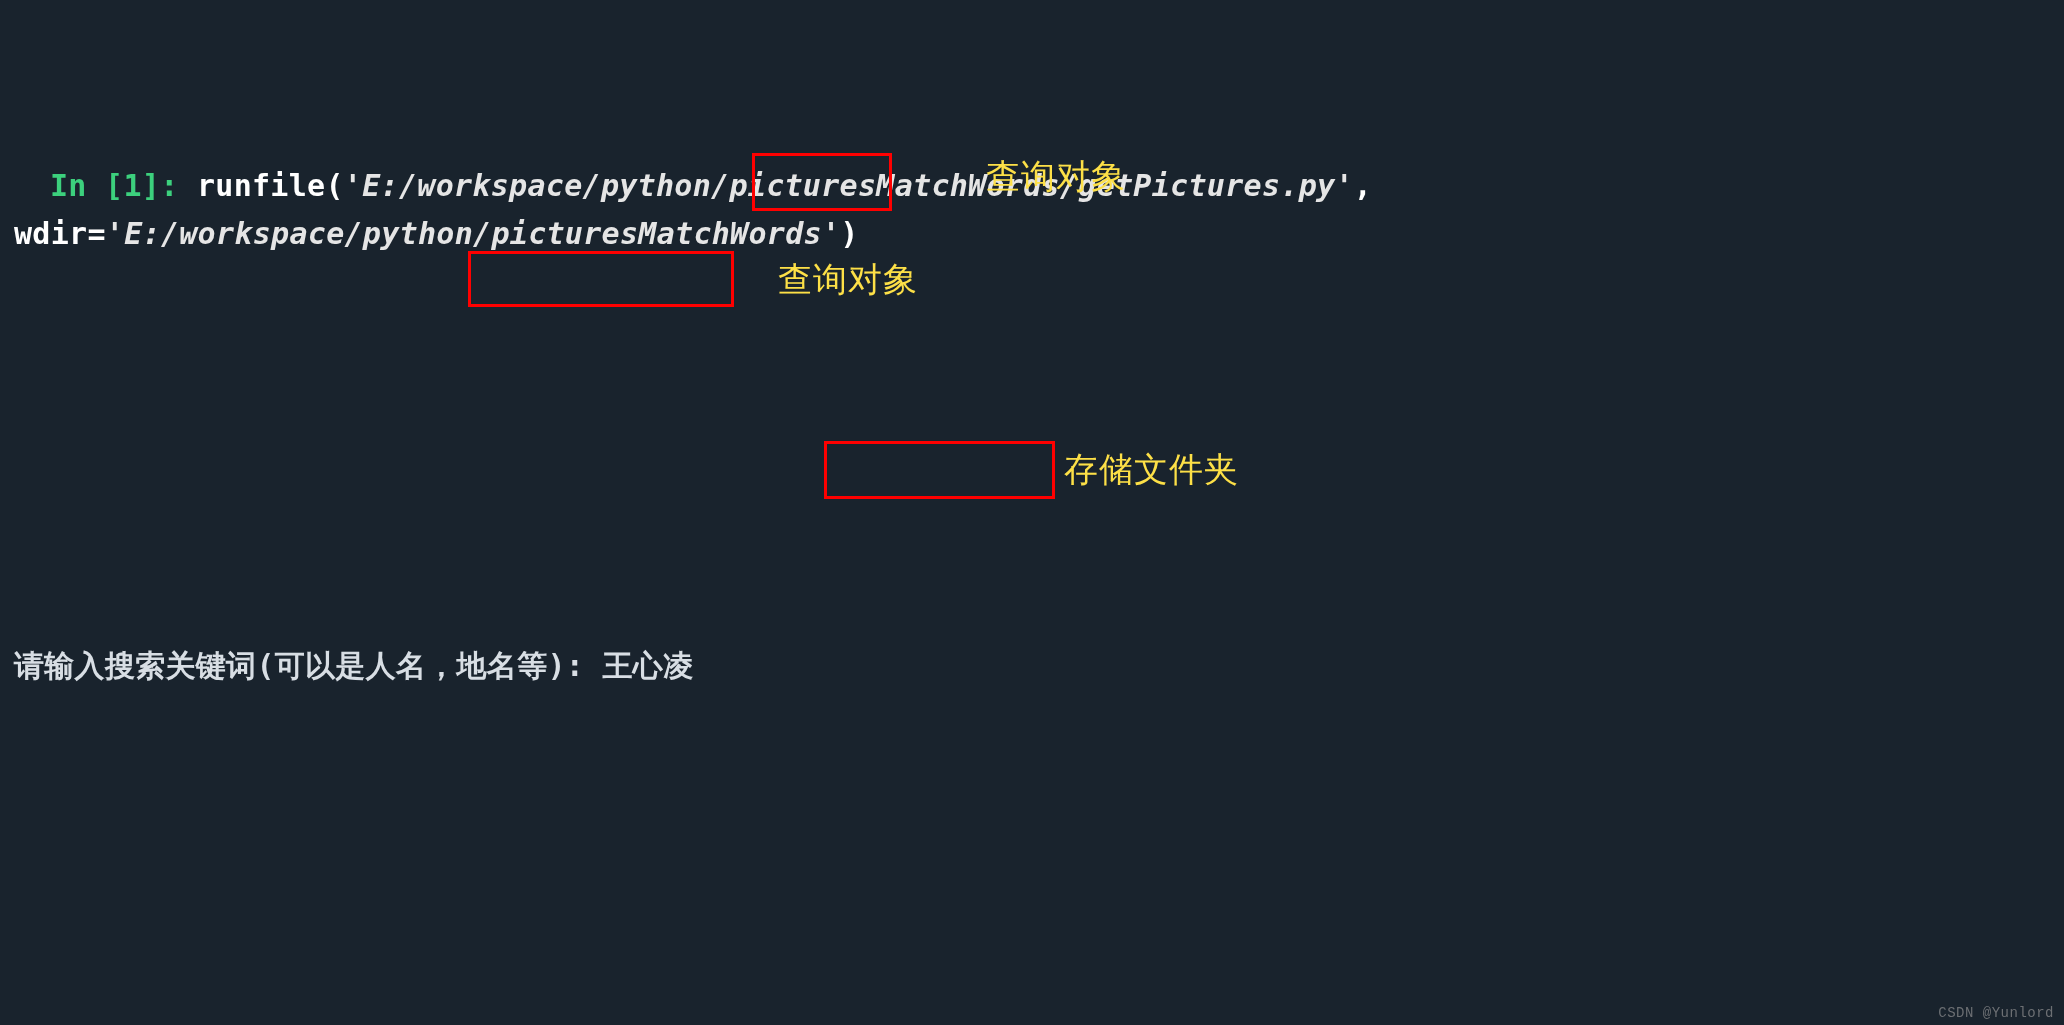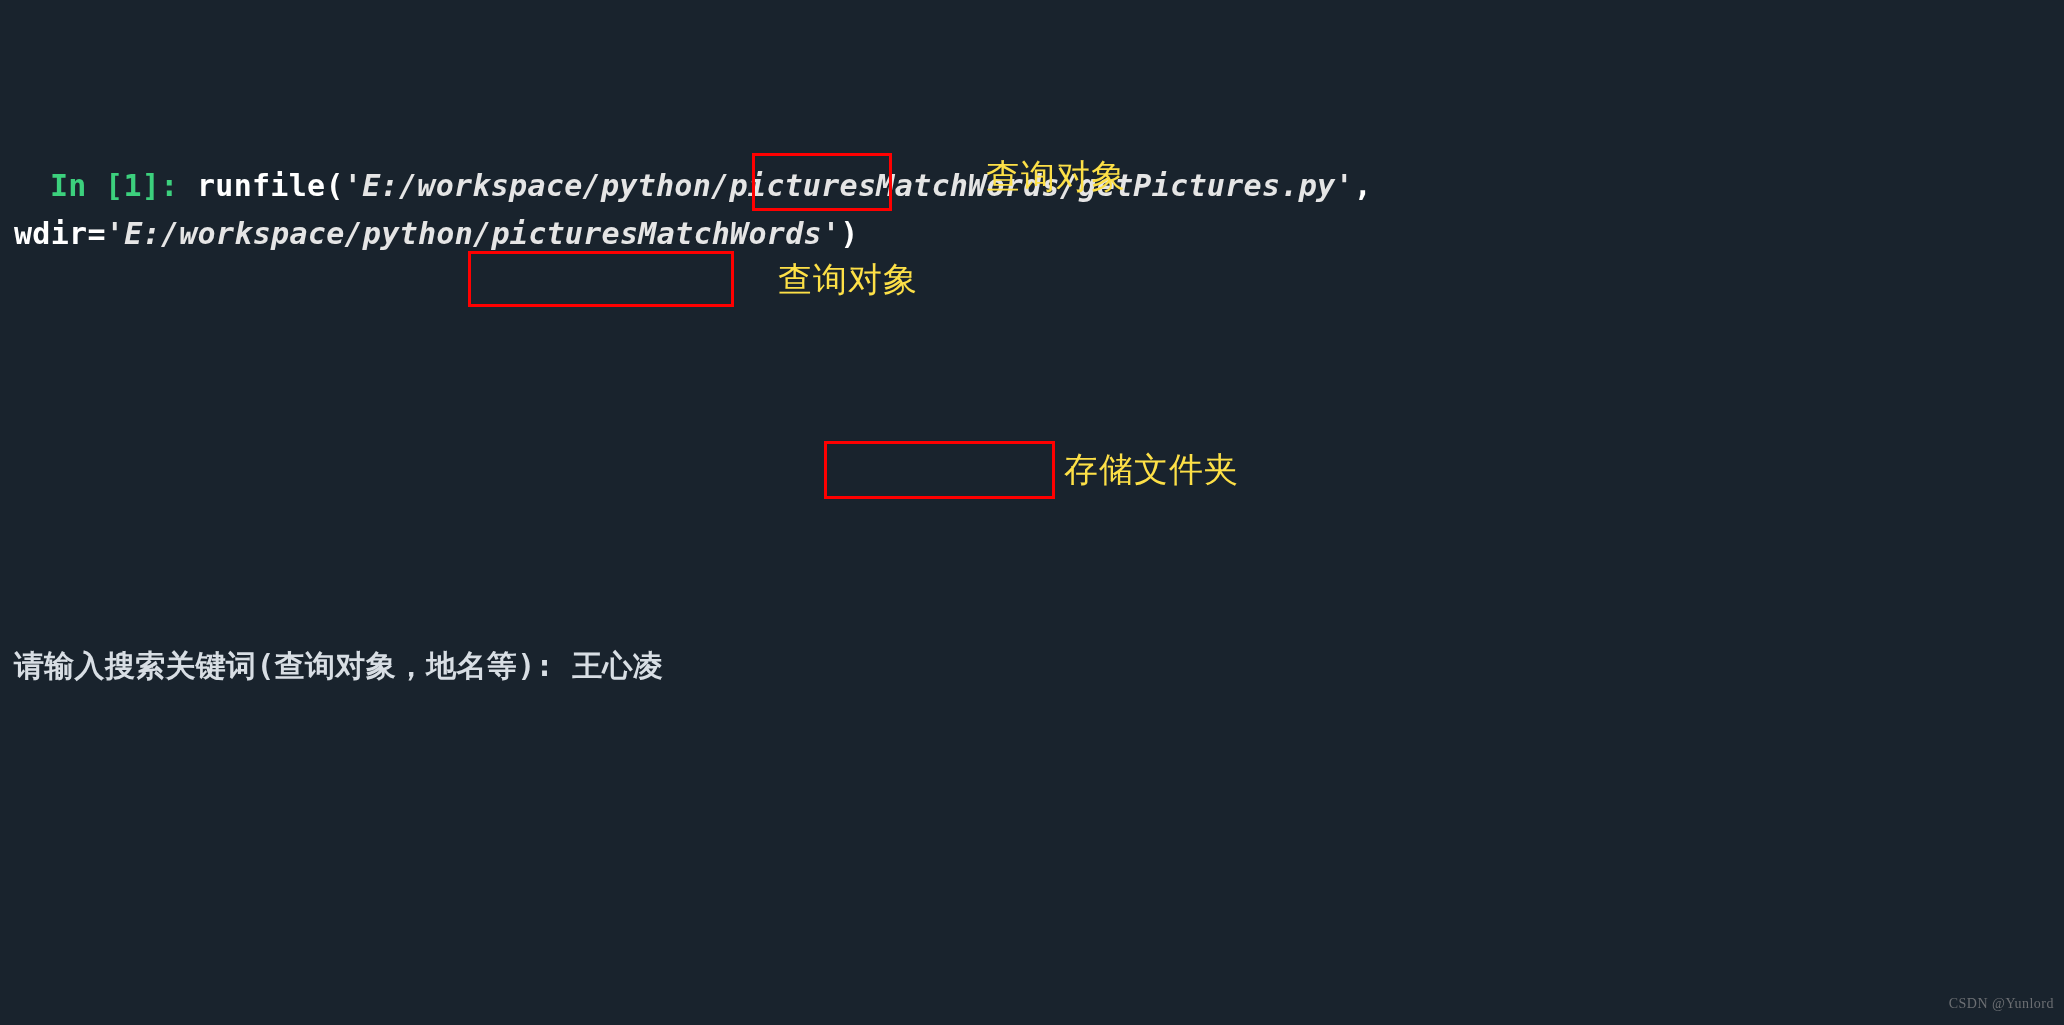--- a/index.html
+++ b/index.html
@@ -43,40 +43,40 @@
     font-size: 34px;
     font-weight: 400;
     pointer-events: none;
     letter-spacing: 1px;
   }
 
   
   .watermark {
     position: absolute;
     right: 10px;
-    bottom: 13px;
-    font-family: Liberation Serif, serif;
+    bottom: 4px;
+    font-family: Liberation Mono, monospace;
     font-size: 14px;
     color: #6c6f73;
     letter-spacing: 0.5px;
   }
 
   .blank-line { height: 48px; }
 </style>
 </head>
 <body>
 
 <div class="console">
   
   <div><span class="prompt-in"><span>In [</span><span class="prompt-num">1</span><span>]: </span></span><span class="code-fn"><span>runfile(</span></span><span class="code-str">'E:/workspace/python/picturesMatchWords/getPictures.py'</span><span class="code-fn">, </span><br><span class="code-fn">wdir=</span><span class="code-str">'E:/workspace/python/picturesMatchWords'</span><span class="code-fn">)</span></div>
 
   <div class="blank-line"></div>
 
   
-  <div class="out-text"><span>请输入搜索关键词(查询对象，地名等): </span><span class="out-bold">王心凌</span></div>
+  <div class="out-text"><span>请输入搜索关键词(可以是人名，地名等): </span><span class="out-bold">王心凌</span></div>
 
   
 
   
   
 
   
 
   
   

